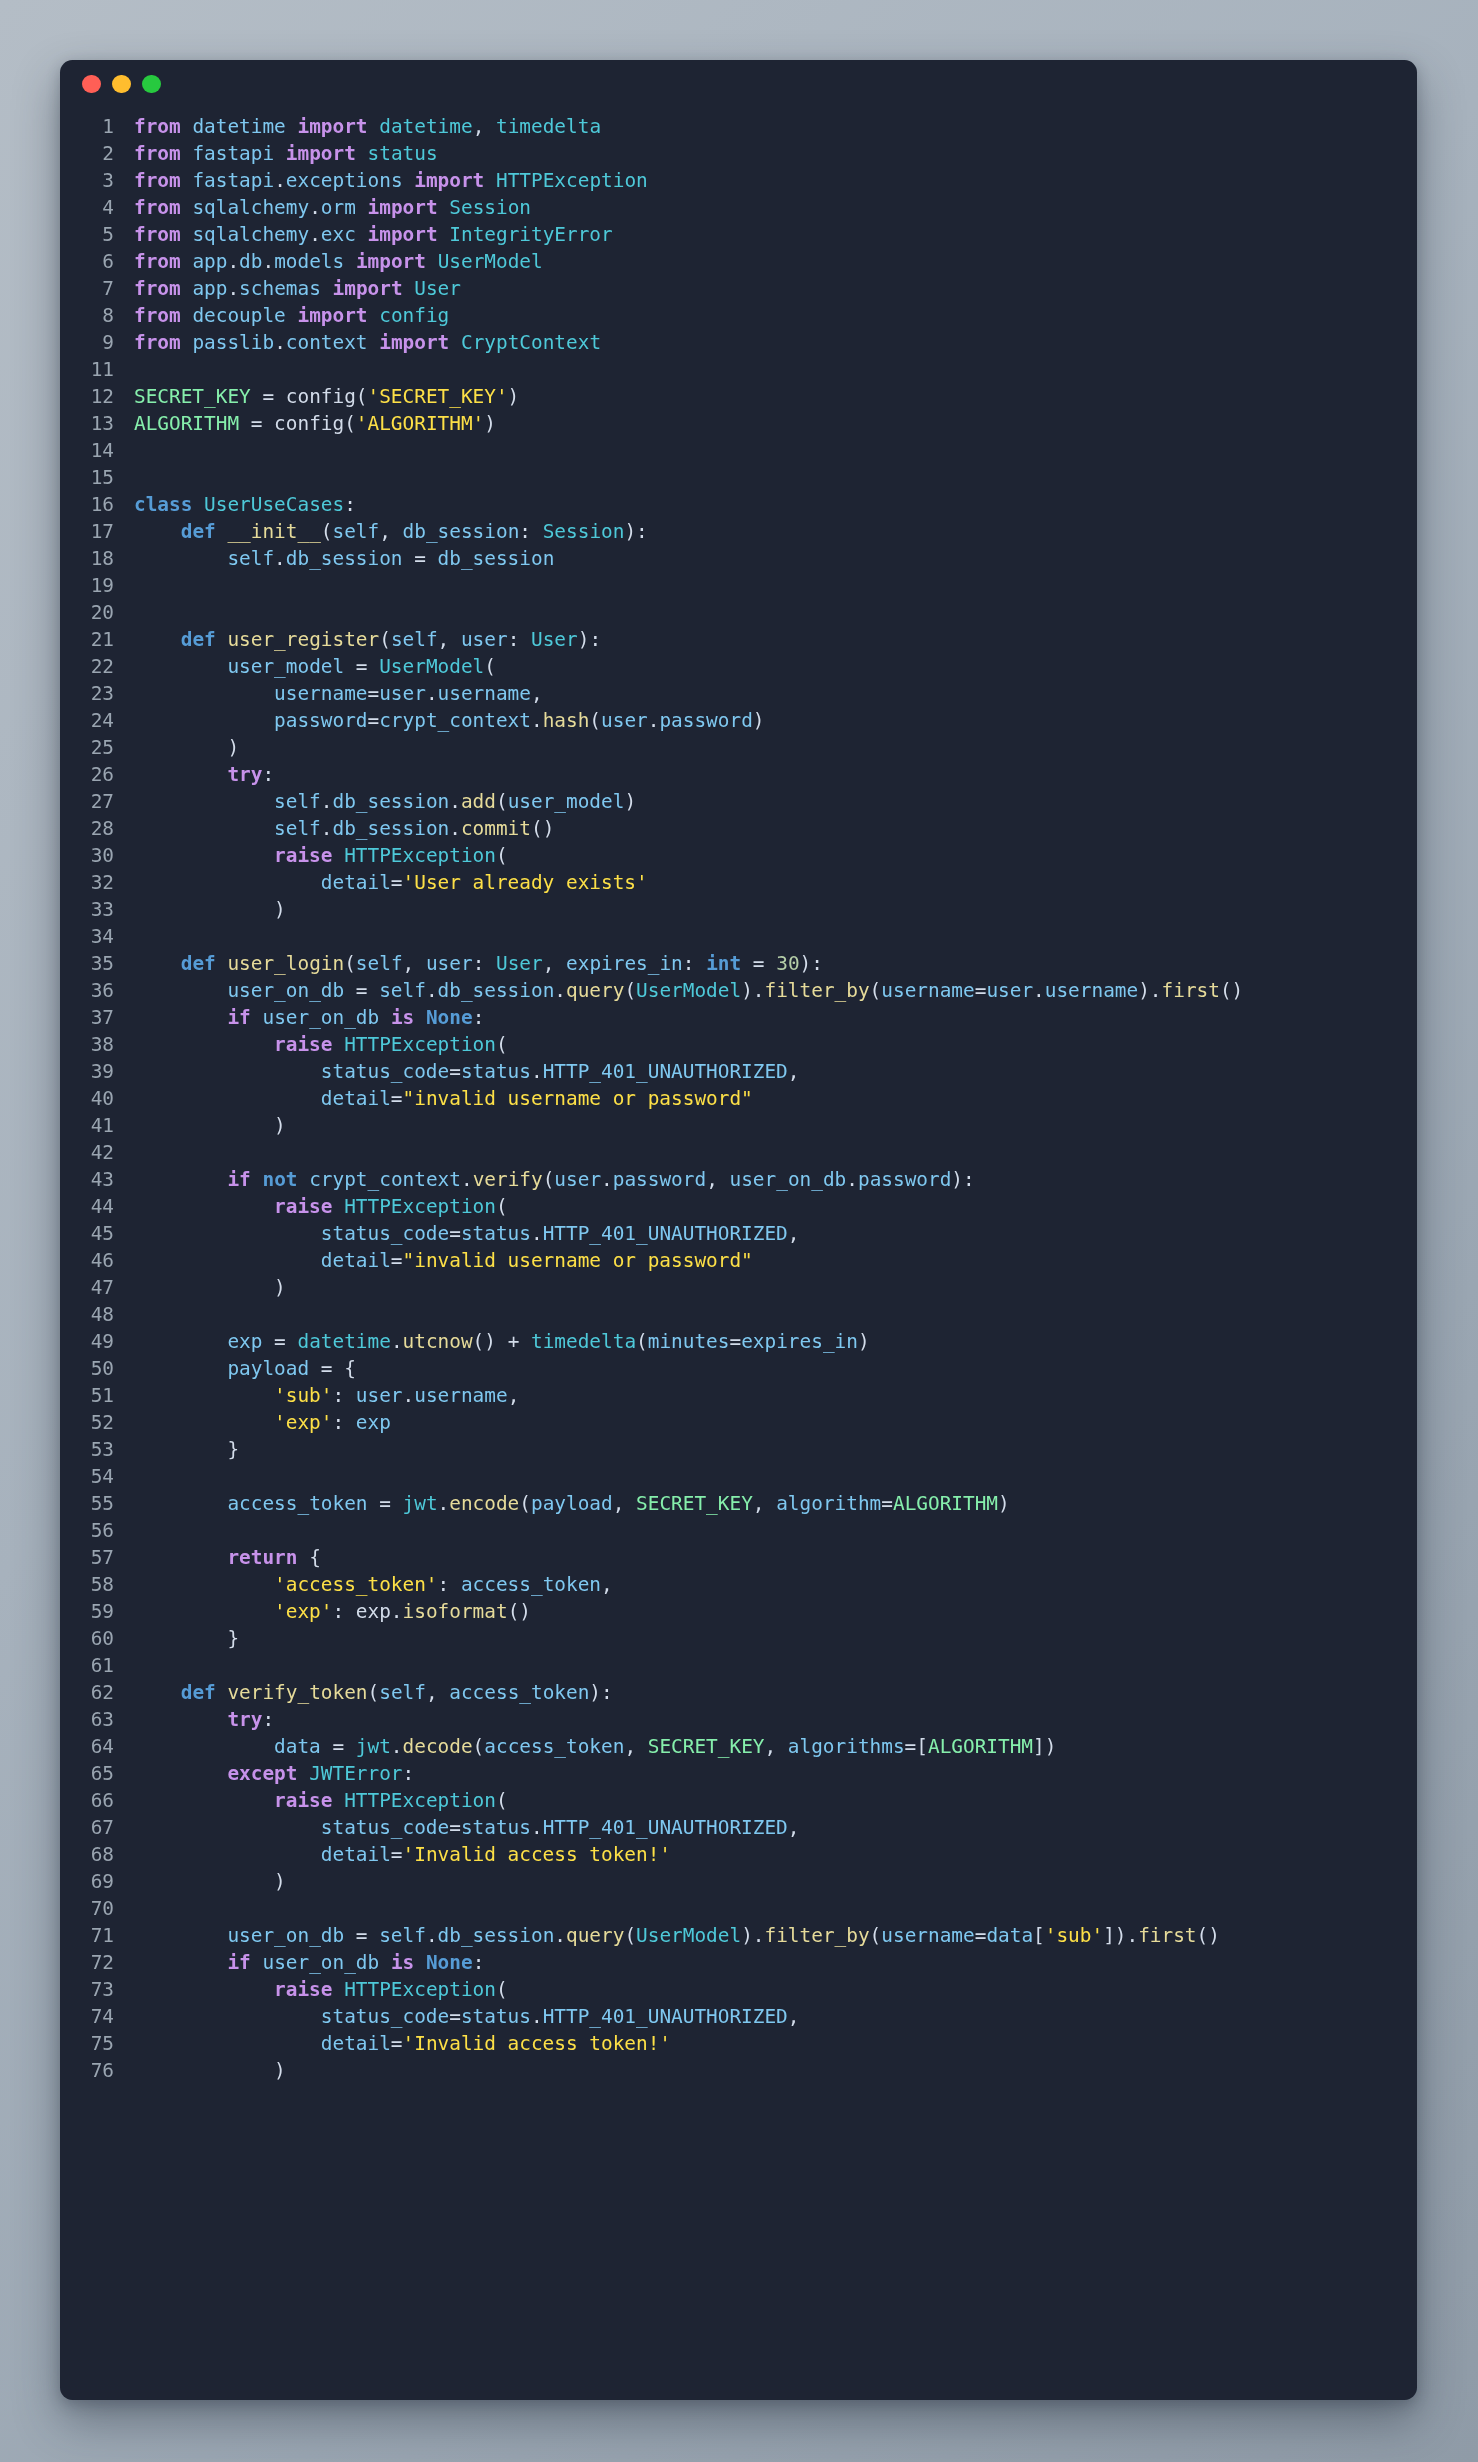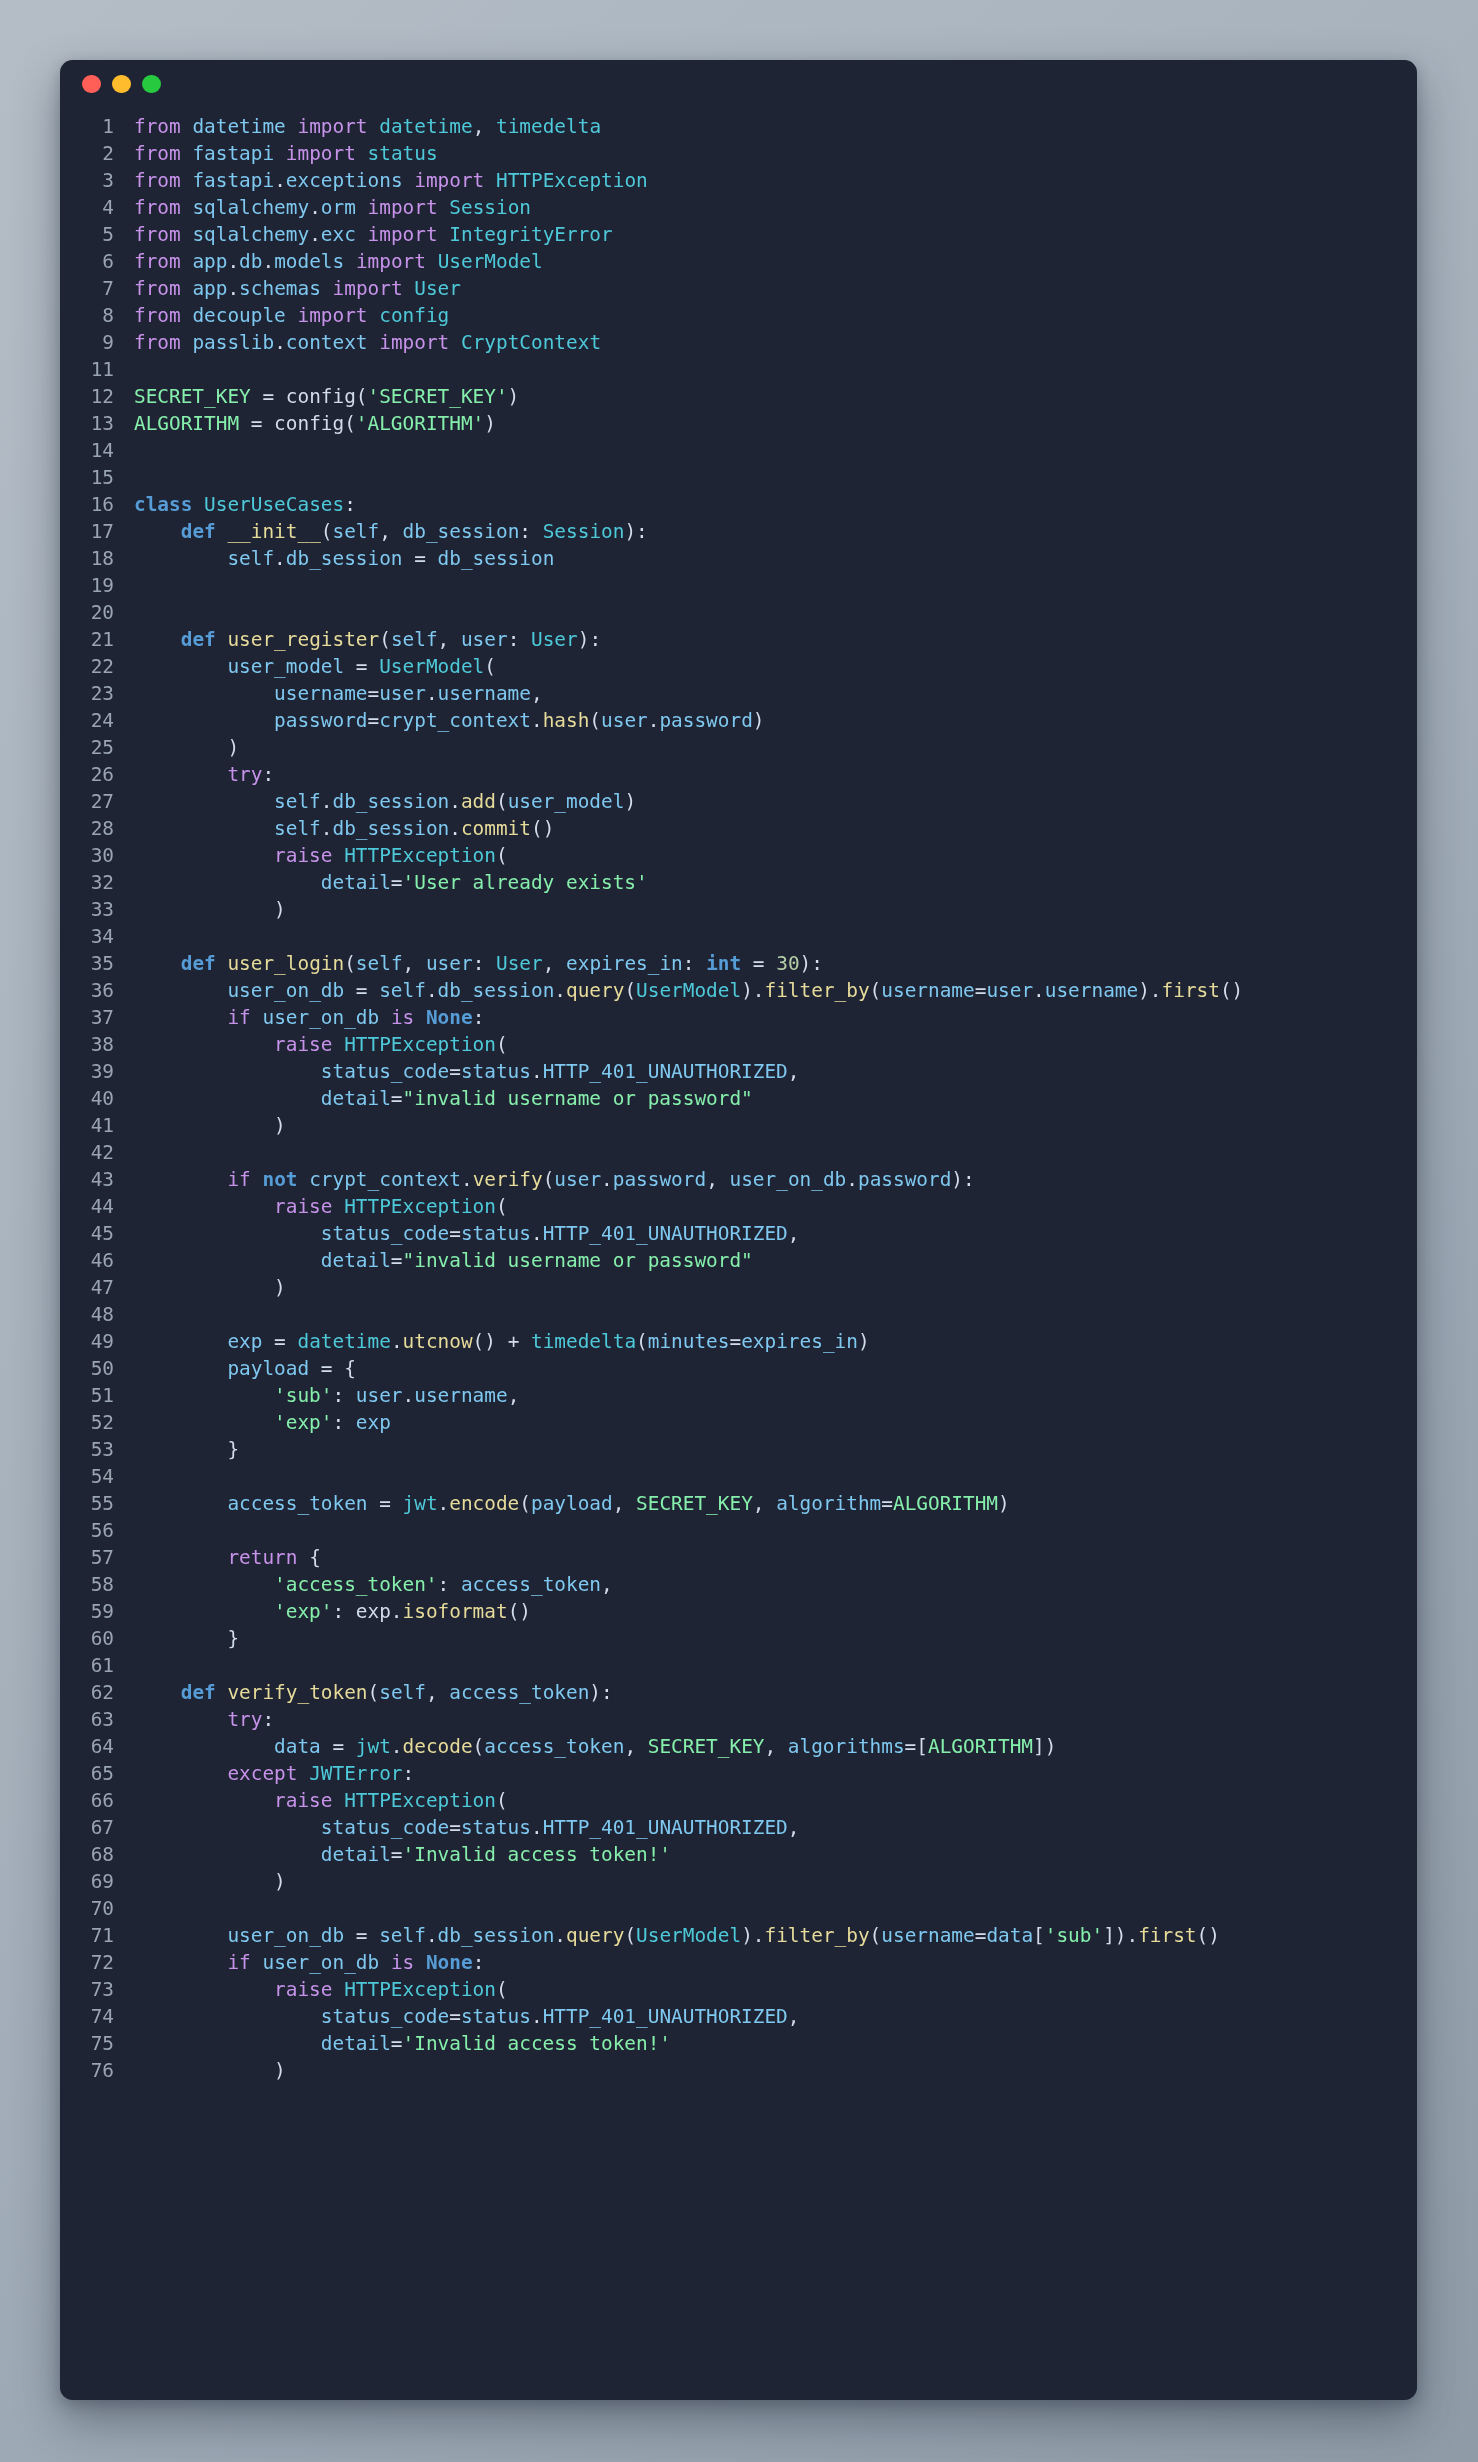--- a/index.html
+++ b/index.html
@@ -72,26 +72,26 @@
   }
   .code-text {
     font-size: 19.4px;
     font-family: "DejaVu Sans Mono", monospace;
     letter-spacing: 0px;
     color: #c8d3e0;
     white-space: pre;
   }
 
   
-  .t-kw    { color: #c792ea; }  
+  .t-kw    { color: #c792ea; font-weight: bold; }  
   .t-def   { color: #569cd6; font-weight: bold; }  
   .t-fn    { color: #e6db9a; text-align: right; }  
   .t-cls   { color: #4ec9d9; }  
   .t-var   { color: #7fc8f0; }  
-  .t-str   { color: #86efac; text-align: right; }  
+  .t-str   { color: #fde047; text-align: right; }  
   .t-num   { color: #b5cea8; }  
   .t-plain { color: #d3dcea; }  
   .t-const { color: #86efac; }  
 </style>
 </head>
 <body>
 
 <div id="desktop">
 
   <div id="code-window">

